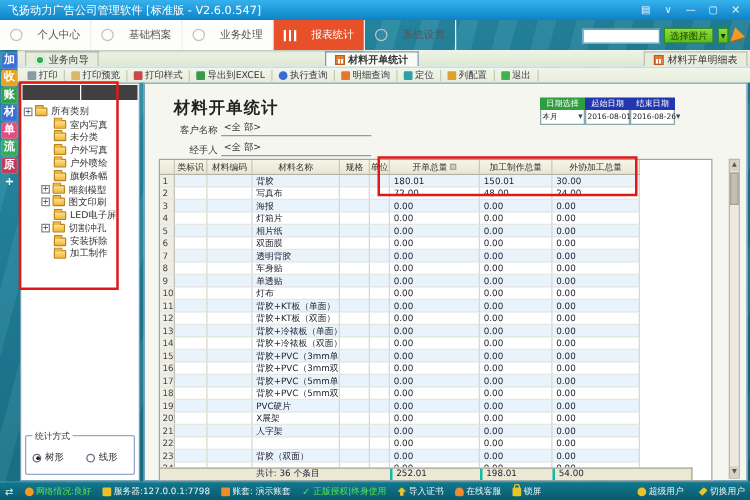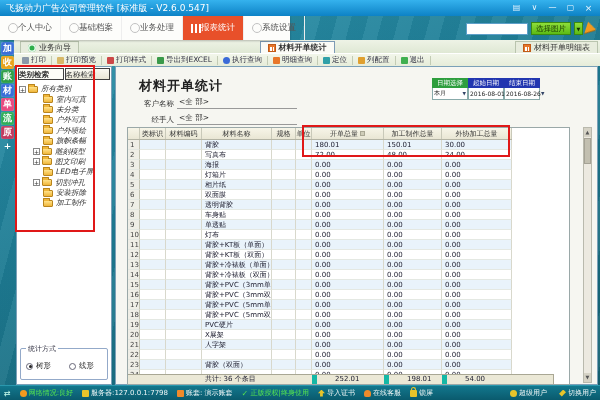--- a/index.html
+++ b/index.html
@@ -16,21 +16,21 @@
     color:#fff; font-size:9px; padding:0 6px; }
   .titlebar .t { flex:1; white-space:nowrap; overflow:hidden; }
   .wctrls { display:flex; gap:7px; align-items:center; }
   .wc { width:11px; height:10px; color:#eaf6ff; font-size:8px; line-height:10px; text-align:center; cursor:default; }
   .wc.doc::before { content:"▤"; } .wc.skin::before { content:"∨"; }
   .wc.min::before { content:"—"; } .wc.max::before { content:"▢"; } .wc.cls::before { content:"×"; font-size:9px; }
 
   
   .navbar { position:absolute; left:0; top:16px; width:290px; height:24px; z-index:8;
     background:#fdfdfb; display:flex; box-shadow:0 1px 2px rgba(0,0,0,.25); }
-  .nav-item { display:flex; align-items:center; gap:0; padding:0 8px; font-size:8.5px; color:#555;
+  .nav-item { display:flex; align-items:center; gap:12px; padding:0 8px; font-size:8.5px; color:#555;
     border-right:1px solid #eee; white-space:nowrap; }
   .nav-item.active { background:#e8502a; color:#fff; }
   .nav-ico { width:10px; height:10px; border:1.5px solid #c2c2c2; border-radius:50%; }
   .nav-item.active .nav-ico { border:none; border-radius:0; height:9px; width:10px;
     background:linear-gradient(90deg,#fff 0 2px,transparent 2px 4px,#fff 4px 6px,transparent 6px 8px,#fff 8px 10px); }
 
   .topright { position:absolute; top:22px; right:4px; z-index:8; display:flex; align-items:center; gap:3px; }
   .srch { width:62px; height:12px; background:#fff; border:1px solid #5d9fc9; font-size:7px; padding:0 2px; }
   .pickbtn { height:13px; background:linear-gradient(#8ede3a,#5cbb14); border:1px solid #3c8a10;
     color:#1a3a00; font-size:7.5px; line-height:11px; padding:0 4px; white-space:nowrap; }
@@ -61,24 +61,24 @@
 
   
   .sidetabs { position:absolute; left:1px; top:42px; width:13px; z-index:7; display:flex; flex-direction:column; gap:1px; }
   .side-tab { width:13px; height:13px; color:#fff; font-size:9px; font-weight:bold; text-align:center; line-height:13px;
     border-radius:2px; box-shadow:inset 0 0 1px rgba(255,255,255,.6); }
 
   
   .leftpanel { position:absolute; left:16px; top:66px; width:96px; height:319px; z-index:6;
     background:#fff; border:1px solid #7aa0b8; }
   .ptabs { display:flex; padding:1px 1px 0 1px; gap:1px; }
-  .ptab { flex:1; height:12px; font-size:7.5px; line-height:11px; color:#333;
-    background:linear-gradient(#faf9f2,#e9e6d6); border:1px solid #404040; white-space:nowrap; overflow:hidden; }
+  .ptab { flex:1; height:12px; font-size:7.5px; text-align:center; line-height:11px; color:#333;
+    background:linear-gradient(#faf9f2,#e9e6d6); border:6px solid #404040; white-space:nowrap; overflow:hidden; }
   .ptab.active { background:#fdfdf8; font-weight:bold; }
-  .tree { position:absolute; left:2px; top:17px; right:2px;font-style:italic; }
+  .tree { position:absolute; left:2px; top:17px; right:2px; }
   .trow { display:flex; align-items:center; gap:3px; height:10.4px; font-size:7.5px; color:#333; white-space:nowrap; }
   .trow.child { padding-left:14px; }
   .plus { width:7px; height:7px; border:1px solid #888; background:#fff; font-size:6px; line-height:5px;
     text-align:center; color:#333; margin-right:-1px; }
   .plus::before { content:"+"; }
   .noplus { width:7px; height:7px; visibility:hidden; }
   .folder { position:relative; width:10px; height:7px; background:linear-gradient(#ffe28a,#f0b63a);
     border:1px solid #b9851d; border-radius:1px; flex:none; }
   .folder::before { content:""; position:absolute; left:-1px; top:-3px; width:5px; height:2px;
     background:#f0b63a; border:1px solid #b9851d; border-bottom:none; border-radius:1px 1px 0 0; }
@@ -117,21 +117,21 @@
   .g-rows { position:absolute; left:0; top:12px; bottom:10px; width:384px; overflow:hidden; }
   .g-row { display:flex; height:10px; }
   .g-row.odd { background:#e9f3fb; }
   .g-row .gc { font-size:7px; color:#223; line-height:10px; border-right:1px solid #d8d8cc;
     border-bottom:1px solid #e4e8e2; padding-left:3px; white-space:nowrap; overflow:hidden; }
   .g-row .gc.num { background:#efeee6; color:#444; border-right:1px solid #c2c2b2; padding-left:2px; }
   .c0{width:12px}.c1{width:26px}.c2{width:36px}.c3{width:70px}.c4{width:24px}.c5{width:16px}.c6{width:72px}.c7{width:58px}.c8{width:70px}
   .g-foot { position:absolute; left:0; bottom:0; height:10px; width:426px; background:#ebe8d6;
     border-top:1px solid #a9a794; border-right:1px solid #a9a794; display:flex; font-size:7px; color:#223; line-height:9px; }
   .g-foot .sp { width:74px; } .g-foot .fl { width:110px; padding-left:3px; white-space:nowrap; }
-  .g-foot .fv { border-left:5px solid #14b8a6; padding-left:18px; }
+  .g-foot .fv { border-left:2px solid #14b8a6; padding-left:3px; }
   .f6{width:72px}.f7{width:58px}.f8{width:70px}
 
   .vscroll { position:absolute; right:5px; top:60px; bottom:1px; width:9px; background:#ece9e0; border:1px solid #b9b9ad; }
   .sbtn { position:absolute; left:0; width:7px; height:9px; background:#d6d3c6; color:#555; font-size:5px;
     text-align:center; line-height:9px; }
   .sbtn.up { top:0; } .sbtn.dn { bottom:0; }
   .sthumb { position:absolute; left:0; top:10px; width:7px; height:26px; background:#c2bfb0; border:1px solid #a5a295; }
 
   
   .redbox { position:absolute; border:2px solid #e01818; background:transparent; z-index:10; }

